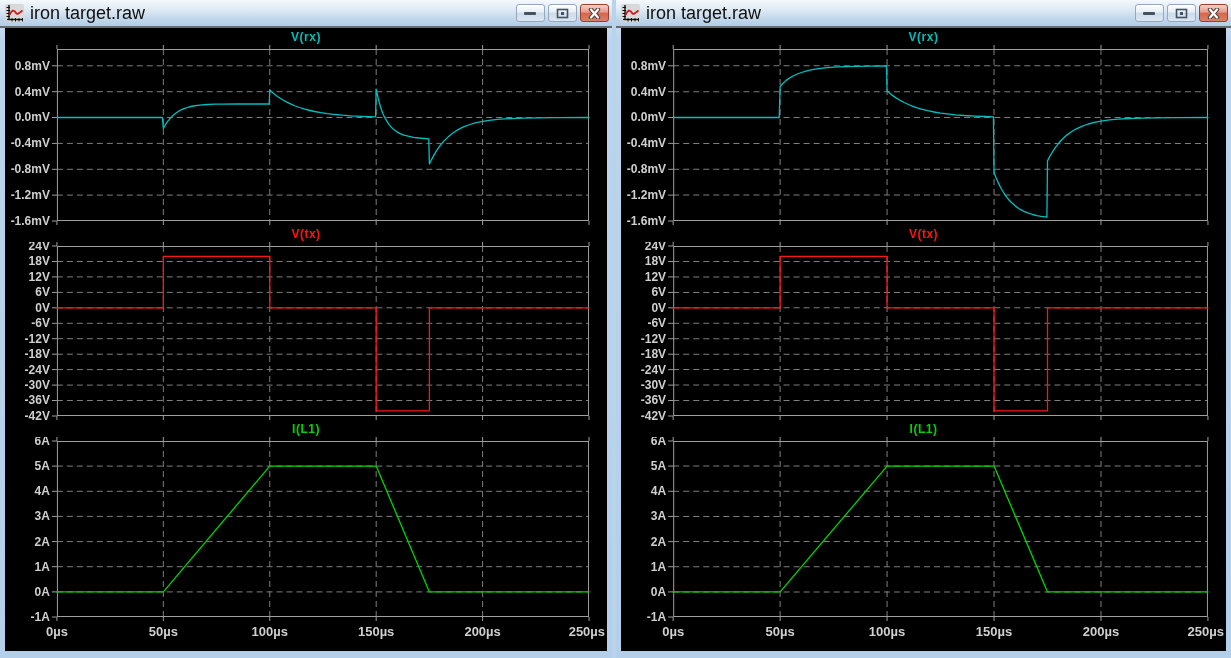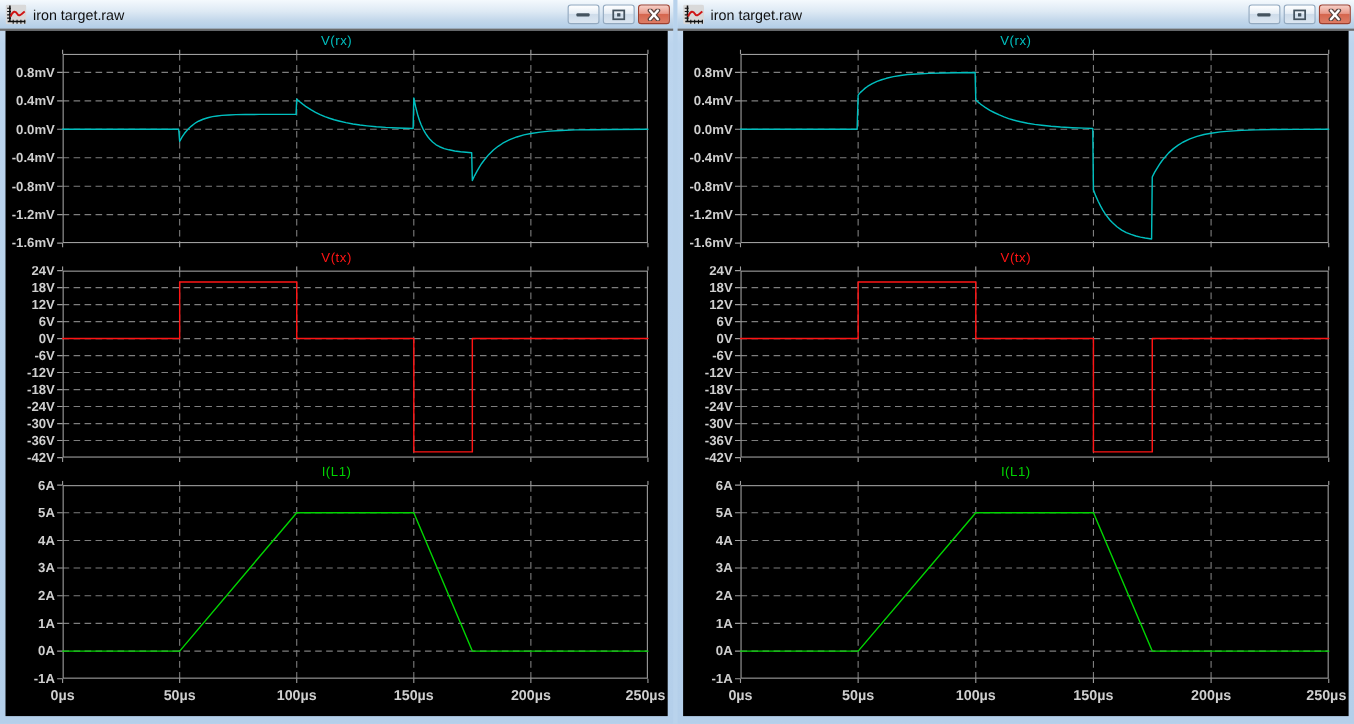--- a/index.html
+++ b/index.html
@@ -13,39 +13,39 @@
     background:linear-gradient(180deg,#d9e6f4 0%,#bcd5ee 6%,#b4cfea 100%);
   }
   .window.left{width:612px;}
   .window.right{width:615px;}
   .titlebar{
     flex:none;height:28px;display:flex;align-items:center;
     background:linear-gradient(180deg,#f4f9fd 0%,#dde9f4 40%,#c4d8eb 70%,#b2cde7 100%);
     border-bottom:2px solid #6b6b6b;box-sizing:border-box;
   }
   .app-icon{flex:none;margin:0 0 0 5px;width:19px;height:18px;}
-  .title-text{margin-left:6px;font-size:13px;color:#101010;white-space:nowrap;}
+  .title-text{margin-left:6px;font-size:18px;color:#101010;white-space:nowrap;}
   .controls{margin-left:auto;margin-right:3px;display:flex;}
   .btn{
     box-sizing:border-box;width:29px;height:18px;margin-left:3px;border-radius:3px;
     border:1px solid #93a9bf;
     background:linear-gradient(180deg,#ffffff 0%,#e6eef6 45%,#cedcea 50%,#dce6f1 100%);
     display:flex;align-items:center;justify-content:center;padding:0;cursor:default;
   }
   .btn.close{
     border-color:#9e3f2e;
     background:linear-gradient(180deg,#f7cfc6 0%,#e8998a 45%,#d5664e 50%,#dd7d66 100%);
   }
   .client{
     flex:1;min-height:0;margin:0 5px 7px 5px;background:#000;
     display:flex;flex-direction:column;
   }
   .pane-title{
     flex:none;height:15px;line-height:15px;margin-top:2px;text-align:center;
-    font-size:12px;font-weight:normal;letter-spacing:0.5px;
+    font-size:12px;font-weight:bold;letter-spacing:0.5px;
   }
   svg.plot{flex:none;display:block;width:100%;}
   svg.plot text{font-family:"Liberation Sans",sans-serif;font-weight:bold;}
 </style>
 </head>
 <body>
 
 <div class="window left">
   <div class="titlebar">
     <svg class="app-icon" viewBox="0 0 19 18">

